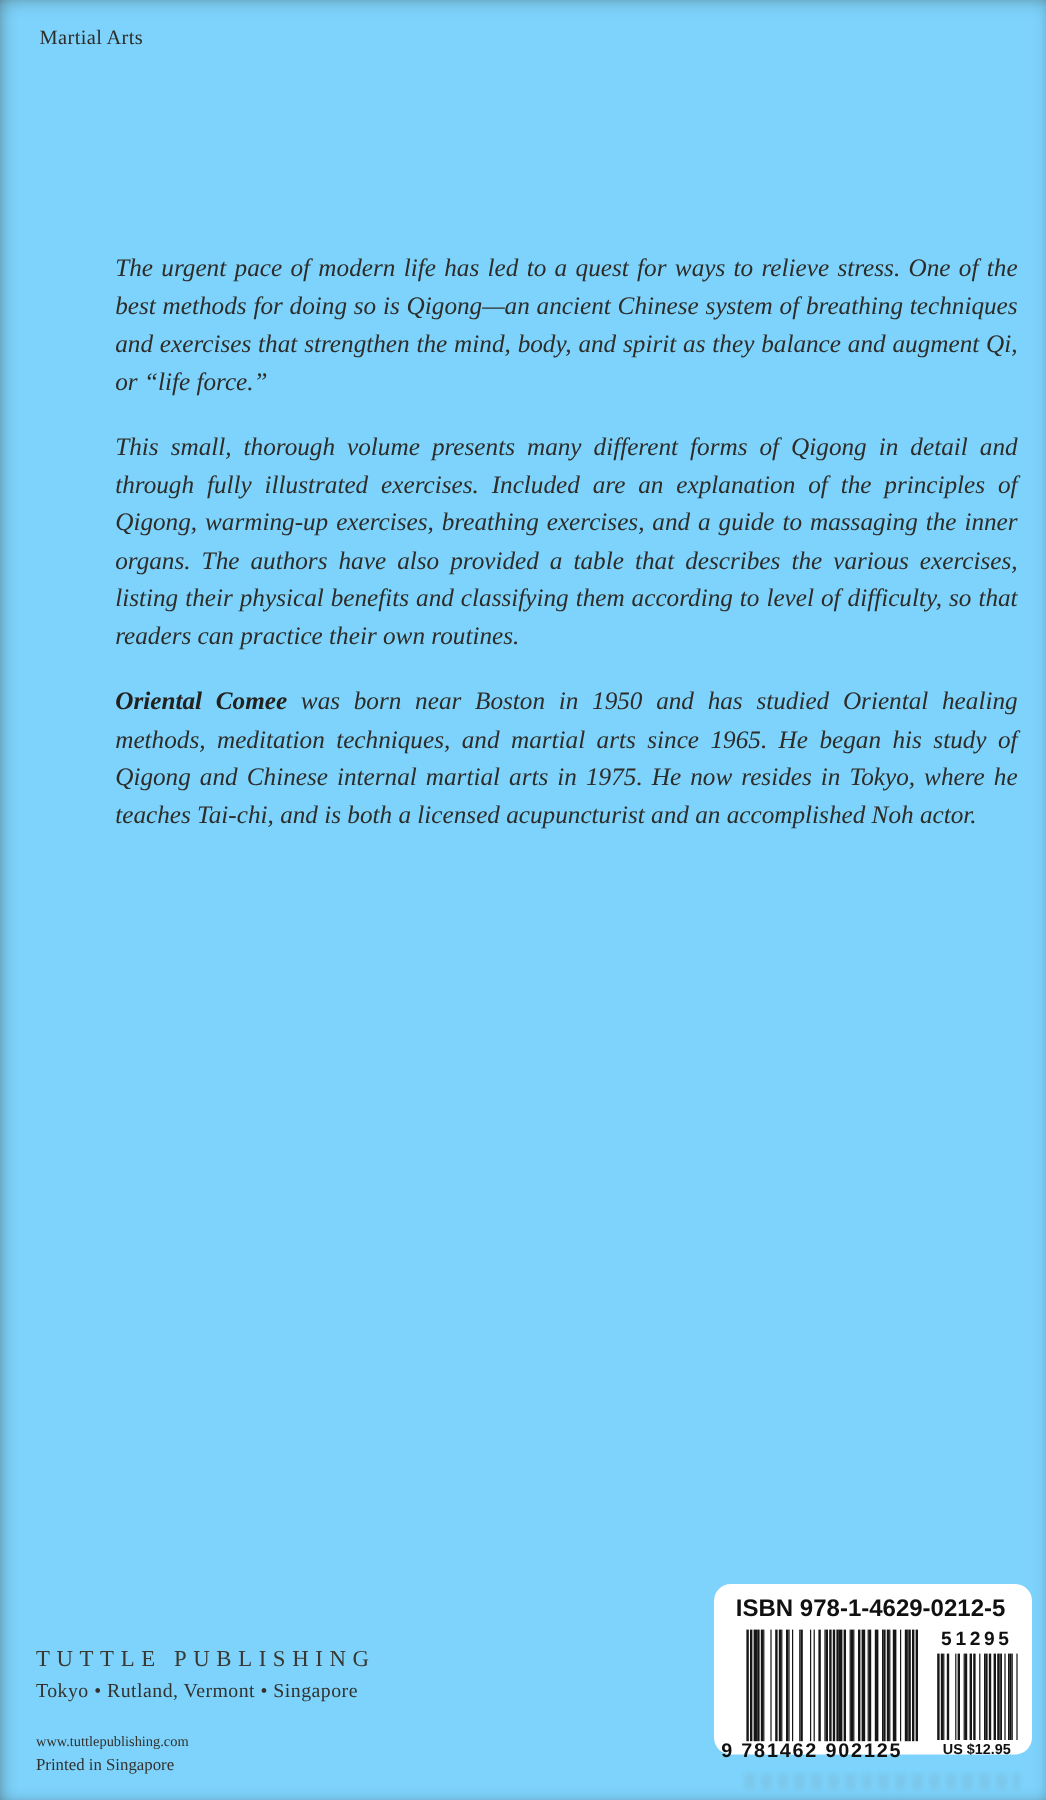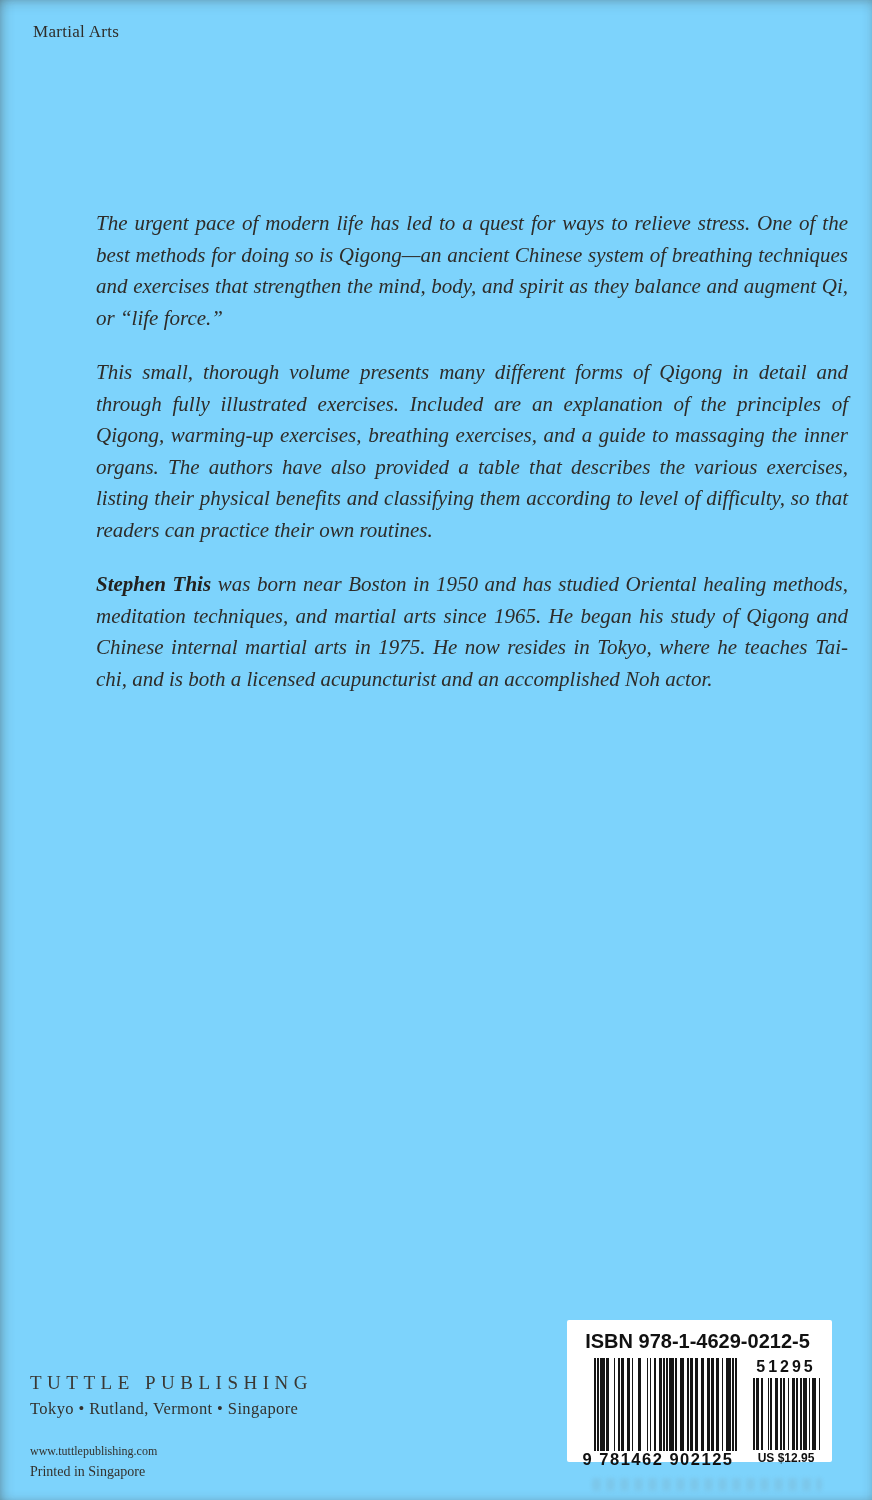--- a/index.html
+++ b/index.html
@@ -70,26 +70,26 @@
     font-size: 12px;
     font-weight: 500;
   }
   .publisher-printed {
     margin-top: 5px;
     font-size: 14px;
   }
 
   .barcode-panel {
     position: absolute;
-    left: 567px;
+    left: 595px;
     top: 1320px;
     width: 265px;
     height: 142px;
     background: #ffffff;
-    border-radius: 2px;
+    border-radius: 14px;
     font-family: "Liberation Sans", sans-serif;
     color: #111111;
   }
   .isbn-label {
     position: absolute;
     left: 0; right: 4px; top: 10px;
     text-align: center;
     font-size: 20px;
     font-weight: 700;
     letter-spacing: 0px;
@@ -103,21 +103,21 @@
   .barcode span.bar { background: #161616; }
   .main-barcode {
     position: absolute;
     left: 27px; top: 38px;
     width: 143px; height: 93px;
   }
   .main-digits {
     position: absolute;
     left: 6px; top: 130px;
     width: 170px;
-    text-align: center;
+    text-align: left;
     font-size: 16.5px;
     font-weight: 600;
     letter-spacing: 1.5px;
     white-space: nowrap;
   }
   .addon {
     position: absolute;
     left: 185px; top: 38px;
     width: 68px;
   }
@@ -156,21 +156,21 @@
 </head>
 <body>
 
 <div class="page">
 
   <div class="category">Martial Arts</div>
 
   <div class="body-text">
     <p>The urgent pace of modern life has led to a quest for ways to relieve stress. One of the best methods for doing so is Qigong—an ancient Chinese system of breathing techniques and exercises that strengthen the mind, body, and spirit as they balance and augment Qi, or “life force.”</p>
     <p>This small, thorough volume presents many different forms of Qigong in detail and through fully illustrated exercises. Included are an explanation of the principles of Qigong, warming-up exercises, breathing exercises, and a guide to massaging the inner organs. The authors have also provided a table that describes the various exercises, listing their physical benefits and classifying them according to level of difficulty, so that readers can practice their own routines.</p>
-    <p><strong>Stephen This</strong><span> was born near Boston in 1950 and has studied Oriental healing methods, meditation techniques, and martial arts since 1965. He began his study of Qigong and Chinese internal martial arts in 1975. He now resides in Tokyo, where he teaches Tai-chi, and is both a licensed acupuncturist and an accomplished Noh actor.</span></p>
+    <p><strong>Oriental Comee</strong><span> was born near Boston in 1950 and has studied Oriental healing methods, meditation techniques, and martial arts since 1965. He began his study of Qigong and Chinese internal martial arts in 1975. He now resides in Tokyo, where he teaches Tai-chi, and is both a licensed acupuncturist and an accomplished Noh actor.</span></p>
   </div>
 
   <div class="publisher">
     <div class="publisher-name">TUTTLE PUBLISHING</div>
     <div class="publisher-locations">Tokyo • Rutland, Vermont • Singapore</div>
     <div class="publisher-website">www.tuttlepublishing.com</div>
     <div class="publisher-printed">Printed in Singapore</div>
   </div>
 
   <div class="barcode-panel">

